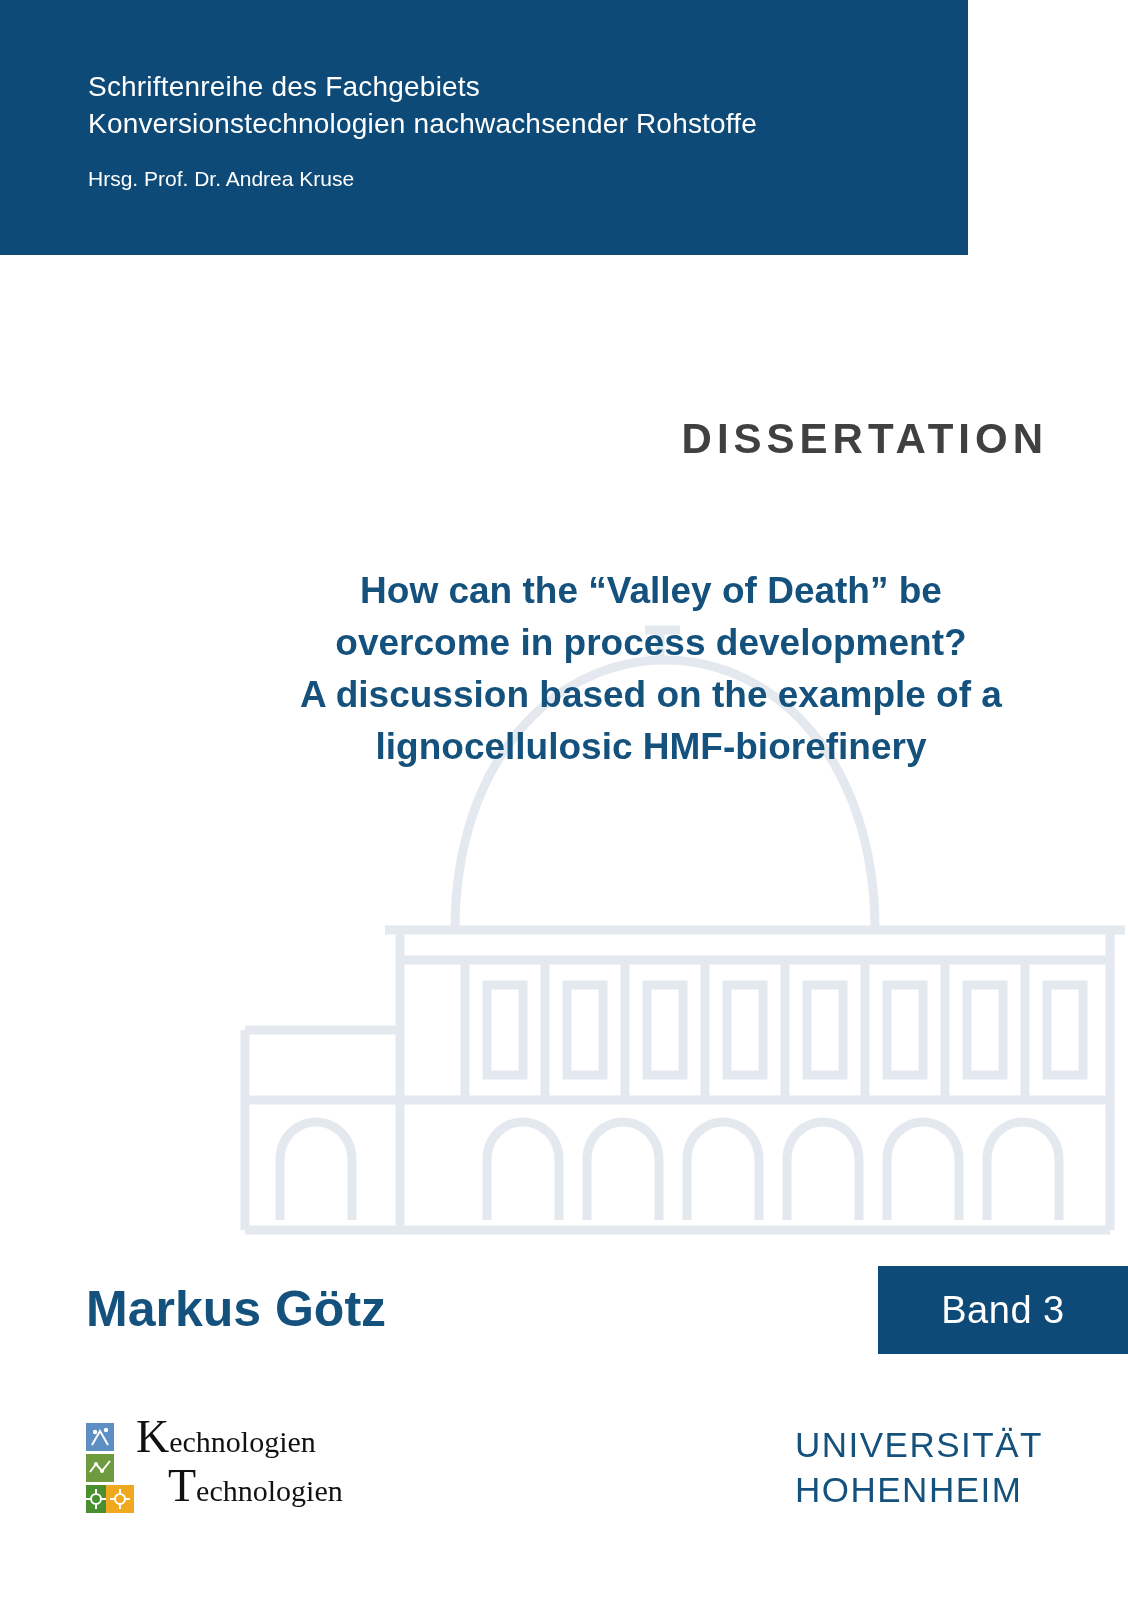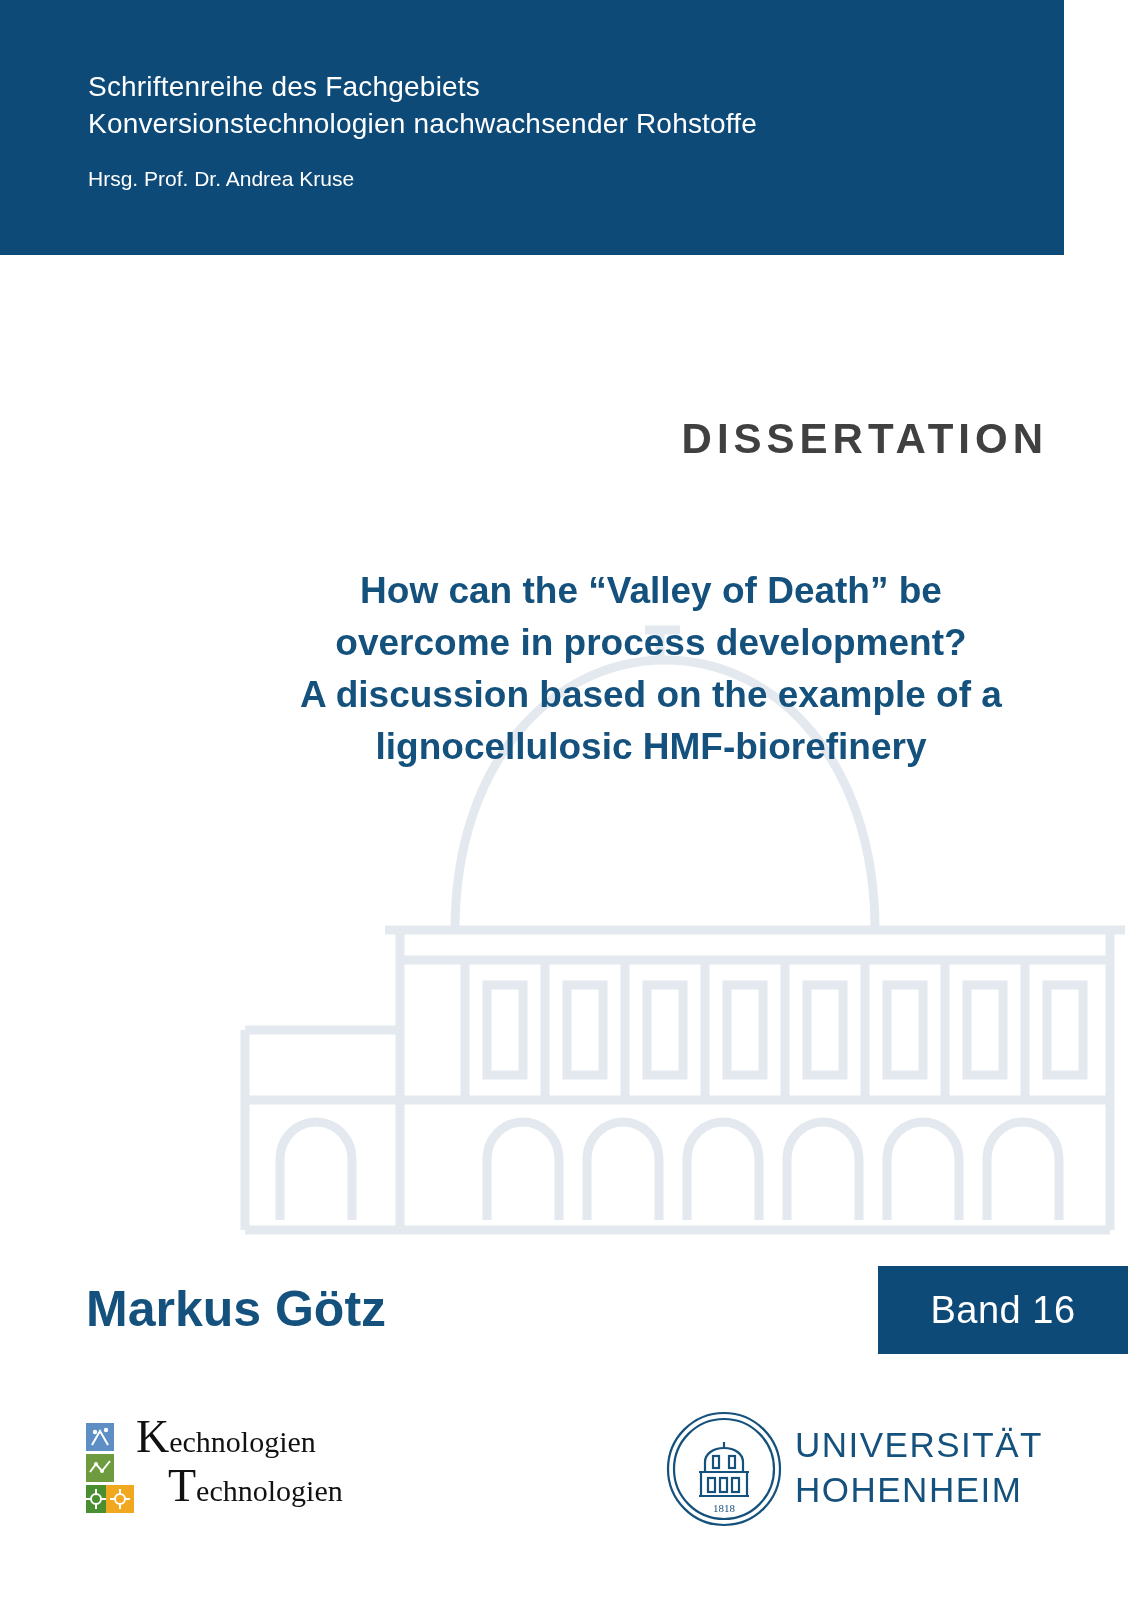--- a/index.html
+++ b/index.html
@@ -13,21 +13,21 @@
     font-family: "Liberation Sans", sans-serif;
     overflow: hidden;
     position: relative;
   }
 
   
   .top-band {
     position: absolute;
     left: 0;
     top: 0;
-    width: 1064px;
+    width: 968px;
     height: 255px;
     background: #0d4a75;
     background: #0e4a77;
   }
   .series-title {
     position: absolute;
     left: 88px;
     top: 68px;
     color: #ffffff;
     font-size: 28px;
@@ -234,21 +234,21 @@
 
 <div class="doc-type">DISSERTATION</div>
 
 <div class="main-title">How can the “Valley of Death” be
 overcome in process development?
 A discussion based on the example of a
 lignocellulosic HMF-biorefinery</div>
 
 <div class="author">Markus Götz</div>
 
-<div class="volume-badge">Band 16</div>
+<div class="volume-badge">Band 3</div>
 
 <div class="kt-logo">
   <div class="kt-squares">
     <div class="kt-sq s1">
       <svg width="28" height="28" viewBox="0 0 28 28">
         <path d="M6 22 L14 8 L22 22" stroke="#ffffff" stroke-width="2" fill="none"></path>
         <circle cx="9" cy="9" r="2.2" fill="#ffffff"></circle>
         <circle cx="20" cy="7" r="2.2" fill="#ffffff"></circle>
       </svg>
     </div>
@@ -272,32 +272,17 @@
       </svg>
     </div>
   </div>
   <div class="kt-word">
     <span class="line1"><span class="cap">K</span><span>echnologien</span></span>
     <span class="line2"><span class="cap">T</span><span>echnologien</span></span>
   </div>
 </div>
 
 <div class="uni-logo">
-  <div class="uni-seal">
-    <svg width="118" height="118" viewBox="0 0 118 118" fill="none" stroke="#14517d" stroke-width="2.2">
-      <circle cx="59" cy="59" r="56"></circle>
-      <circle cx="59" cy="59" r="50"></circle>
-
-      <path d="M34 86 L84 86 M36 86 L36 62 M82 86 L82 62 M34 62 L84 62 M40 62 L40 52 C40 44 48 38 59 38 C70 38 78 44 78 52 L78 62"></path>
-      <path d="M59 38 L59 32"></path>
-      <rect x="43" y="68" width="7" height="14"></rect>
-      <rect x="55" y="68" width="7" height="14"></rect>
-      <rect x="67" y="68" width="7" height="14"></rect>
-      <rect x="48" y="46" width="6" height="12"></rect>
-      <rect x="64" y="46" width="6" height="12"></rect>
-      <text x="59" y="102" font-family="Liberation Serif, serif" font-size="11" fill="#14517d" stroke="none" text-anchor="middle">1818</text>
-    </svg>
-  </div>
   <div class="uni-text">
     <span>UNIVERSITÄT</span>
     <span>HOHENHEIM</span>
   </div>
 </div>
 
 </body></html>

